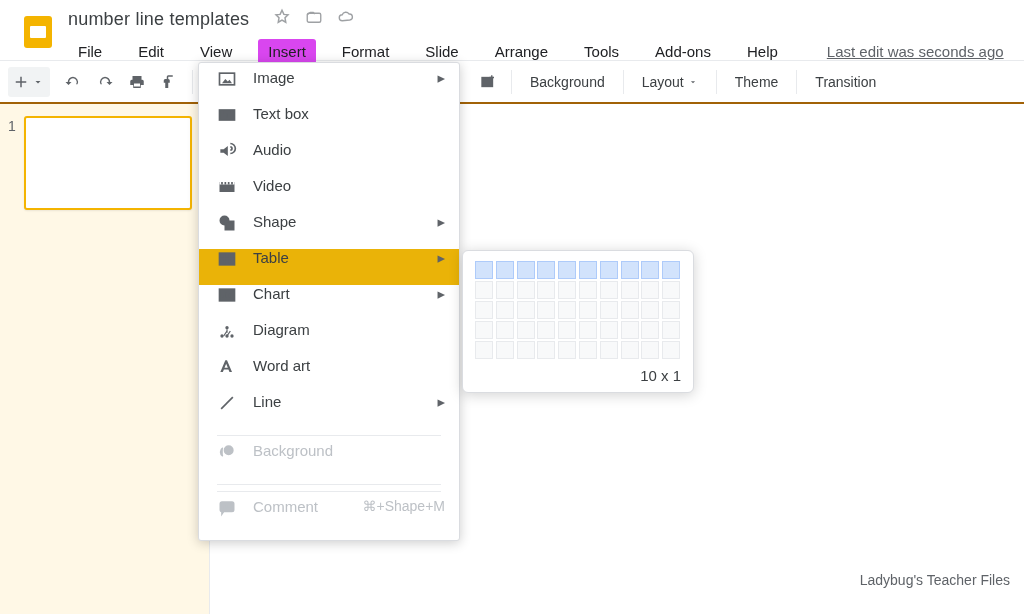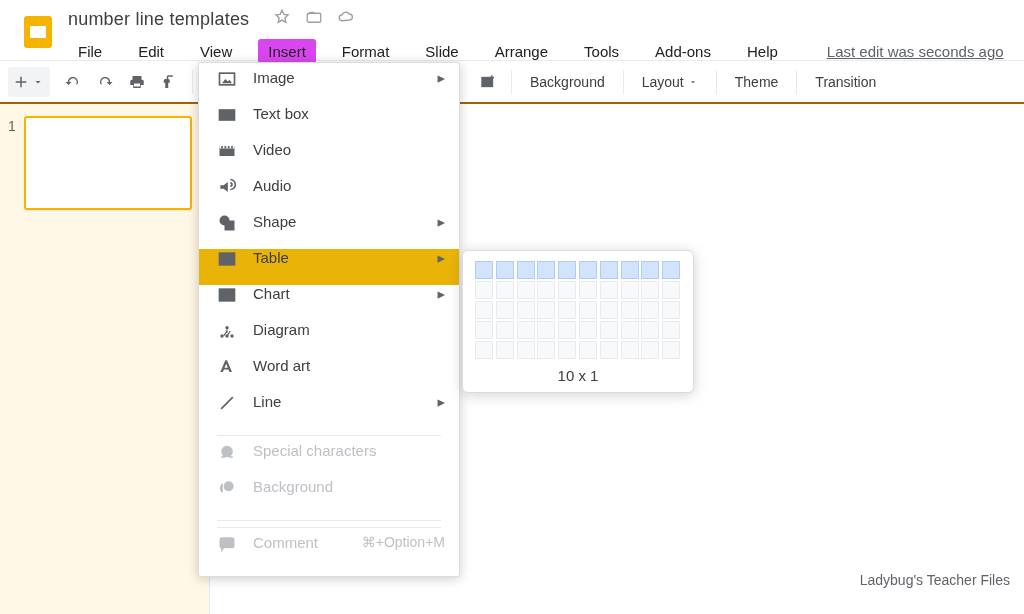--- a/index.html
+++ b/index.html
@@ -37,21 +37,21 @@
 .menu .item .ic{width:20px;height:20px;margin-right:16px;display:flex;align-items:center;justify-content:center}
 .menu .item .ic svg{width:20px;height:20px;fill:#5f6368}
 .menu .item.disabled .ic svg{fill:#bdc1c6}
 .menu .item .sub{position:absolute;right:14px;color:#5f6368}
 .menu .item .sc{position:absolute;right:14px;color:#bdc1c6;font-size:14px}
 .menu hr{border:none;border-top:1px solid #e8eaed;margin:6px 18px}
 .table-picker{position:absolute;left:462px;top:250px;width:232px;background:#fff;border:1px solid #dadce0;border-radius:6px;box-shadow:0 2px 14px rgba(0,0,0,0.18);padding:10px 12px 8px;z-index:60}
 .grid{display:grid;grid-template-columns:repeat(10,1fr);grid-template-rows:repeat(5,1fr);gap:2px}
 .cell{width:18px;height:18px;border:1px solid #e8eaed;background:#f8f9fa}
 .cell.sel{background:#d2e3fc;border-color:#aecbfa}
-.picker-label{text-align:center;font-size:15px;color:#3c4043;margin-top:8px}
+.picker-label{text-align:right;font-size:15px;color:#3c4043;margin-top:8px}
 .watermark{position:absolute;right:14px;bottom:26px;font-size:14px;color:#5f6368}
 </style>
 </head>
 <body>
 
 <div class="header">
   <div class="logo">
     <svg viewBox="0 0 40 40">
         <rect x="6" y="4" width="28" height="32" rx="3" fill="#f4b400"></rect>
         <rect x="12" y="14" width="16" height="12" rx="1" fill="#fff"></rect>
@@ -169,34 +169,34 @@
         <svg viewBox="0 0 24 24" fill="none" stroke="#5f6368" stroke-width="2">
           <rect x="3" y="6" width="18" height="12"></rect>
           <path d="M8 9h8M12 9v6"></path>
         </svg>
       </span>
       <span>Text box</span>
     </div>
     <div class="item">
       <span class="ic">
         <svg viewBox="0 0 24 24" fill="#5f6368">
+          <path d="M4 10v4h4l5 4V6l-5 4zm12 2a3 3 0 000-6v2a1 1 0 010 2zm0 4a7 7 0 000-14v2a5 5 0 010 10z"></path>
+        </svg>
+      </span>
+      <span>Audio</span>
+    </div>
+    <div class="item">
+      <span class="ic">
+        <svg viewBox="0 0 24 24" fill="#5f6368">
           <rect x="3" y="6" width="18" height="12"></rect>
           <path fill="#fff" d="M3 6h18v3H3z"></path>
           <path fill="#5f6368" d="M5 6h2v3H5zm4 0h2v3H9zm4 0h2v3h-2zm4 0h2v3h-2z"></path>
         </svg>
       </span>
       <span>Video</span>
-    </div>
-    <div class="item">
-      <span class="ic">
-        <svg viewBox="0 0 24 24" fill="#5f6368">
-          <path d="M4 10v4h4l5 4V6l-5 4zm12 2a3 3 0 000-6v2a1 1 0 010 2zm0 4a7 7 0 000-14v2a5 5 0 010 10z"></path>
-        </svg>
-      </span>
-      <span>Audio</span>
     </div>
     <div class="item">
       <span class="ic">
         <svg viewBox="0 0 24 24" fill="none" stroke="#5f6368" stroke-width="2">
           <circle cx="9" cy="9" r="5"></circle>
           <rect x="10" y="10" width="10" height="10"></rect>
         </svg>
       </span>
       <span>Shape</span>
       <span class="sub">▸</span>
@@ -247,47 +247,39 @@
           <path d="M5 19L19 5"></path>
         </svg>
       </span>
       <span>Line</span>
       <span class="sub">▸</span>
     </div>
     <hr>
     <div class="item disabled">
       <span class="ic">
         <svg viewBox="0 0 24 24" fill="none" stroke="currentColor" stroke-width="2">
-          <path d="M8 18v-2a6 6 0 118 0v2M5 18h5m4 0h5"></path>
-        </svg>
-      </span>
-      <span>Special characters</span>
-    </div>
-    <div class="item disabled">
-      <span class="ic">
-        <svg viewBox="0 0 24 24" fill="none" stroke="currentColor" stroke-width="2">
           <circle cx="14" cy="10" r="5"></circle>
           <path d="M7 7a6 6 0 000 10"></path>
         </svg>
       </span>
       <span>Background</span>
     </div>
     <hr>
     <hr>
     <div class="item disabled">
       <span class="ic">
         <svg viewBox="0 0 24 24" fill="none" stroke="currentColor" stroke-width="2">
           <rect x="4" y="5" width="16" height="11" rx="2"></rect>
           <path d="M8 16l-2 3v-3M10 10h8m-8 3h5"></path>
           <path d="M8 8v6m4-6v6" stroke="none"></path>
           <path d="M9 9v4m3-4v4"></path>
         </svg>
       </span>
       <span>Comment</span>
-      <span class="sc">⌘+Option+M</span>
+      <span class="sc">⌘+Shape+M</span>
     </div>
   </div>
 
 <div class="table-picker">
   <div class="grid" id="tgrid">
       <div class="cell sel"></div>
       <div class="cell sel"></div>
       <div class="cell sel"></div>
       <div class="cell sel"></div>
       <div class="cell sel"></div>

